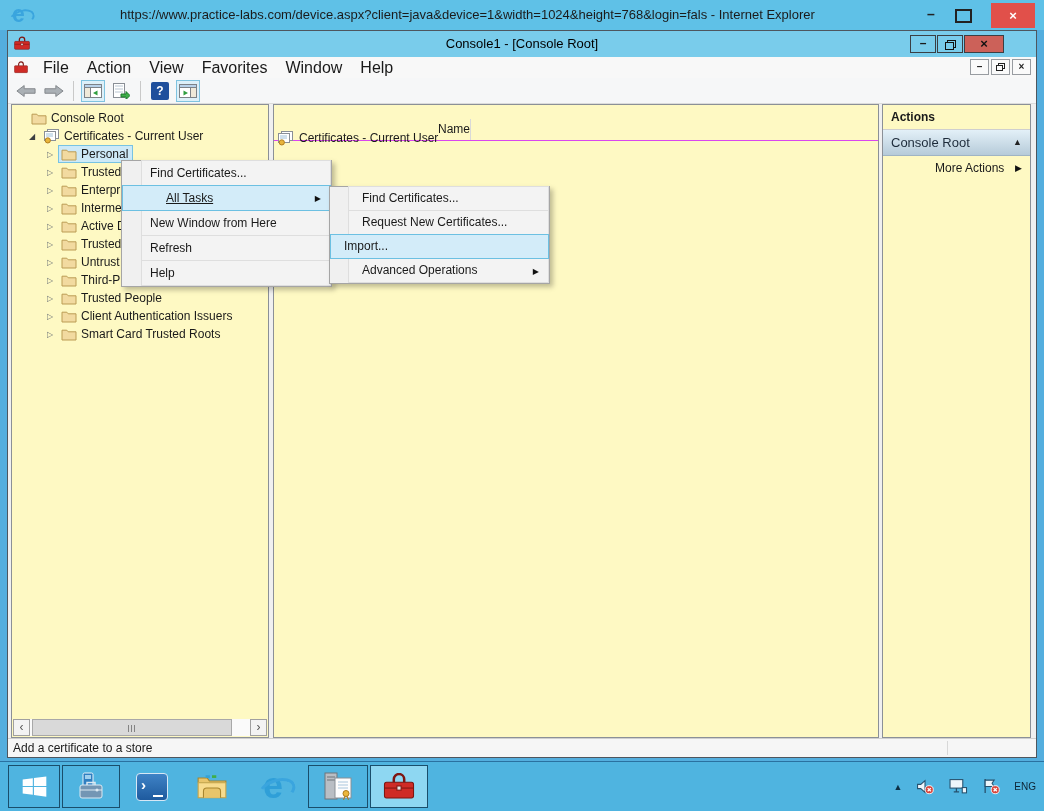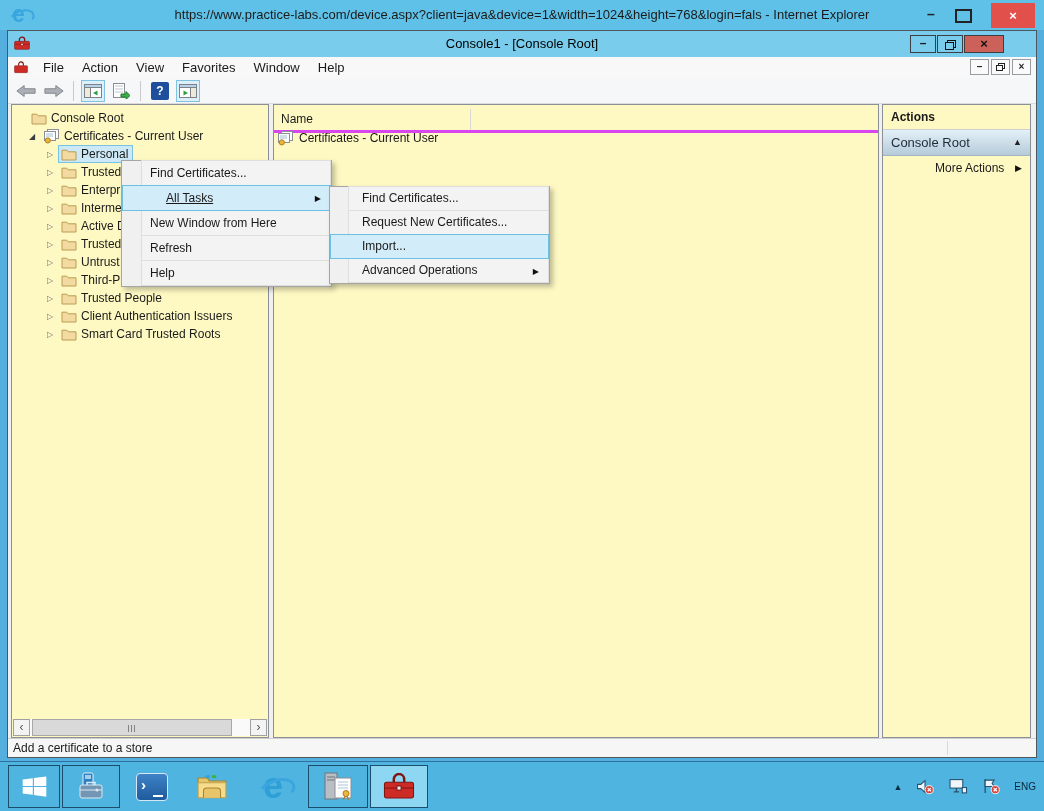--- a/index.html
+++ b/index.html
@@ -4,21 +4,21 @@
 <style>
   html,body{margin:0;padding:0;}
   #screen{position:relative;width:1044px;height:811px;background:#54aede;overflow:hidden;
           font-family:"Liberation Sans",sans-serif;color:#1a1a1a;-webkit-font-smoothing:antialiased;}
   
   .ie-titlebar{position:absolute;left:0;top:0;width:1044px;height:30px;background:#5fc1e7;}
   .ie-logo{position:absolute;left:9px;top:3px;width:24px;height:24px;}
   .ie-logo .e{position:absolute;left:3px;top:-2px;font-size:23px;font-weight:bold;color:#3aa5de;}
   .ie-logo .orbit{position:absolute;left:0;top:7px;width:22px;height:12px;border:2px solid #3aa5de;
                   border-radius:50%;border-bottom-color:transparent;border-left-color:transparent;transform:rotate(-18deg);}
-  .ie-title{position:absolute;left:120px;right:120px;top:0;height:30px;line-height:30px;text-align:center;
+  .ie-title{position:absolute;left:120px;right:120px;top:0;height:30px;line-height:30px;text-align:left;
             font-size:13px;color:#1b1b1b;white-space:nowrap;overflow:hidden;}
   .ie-min{position:absolute;right:104px;top:6px;width:18px;height:18px;text-align:center;line-height:16px;
           font-size:14px;font-weight:bold;color:#222;cursor:default;}
   .ie-max{position:absolute;right:72px;top:9px;width:13px;height:10px;border:2px solid #222;}
   .ie-close{position:absolute;right:9px;top:3px;width:44px;height:25px;background:#e1504a;
             color:#fff;text-align:center;line-height:25px;font-size:13px;font-weight:bold;}
   
   .mmc{position:absolute;left:7px;top:30px;width:1030px;height:728px;background:#f0f0f0;
        border:1px solid #4e565e;box-sizing:border-box;}
   .mmc-titlebar{position:absolute;left:0;top:0;right:0;height:41px;background:#79cceb;}
@@ -28,21 +28,21 @@
   .mmc-min{right:100px;width:26px;font-size:12px;font-weight:bold;line-height:14px;}
   .mmc-restore{right:73px;width:26px;}
   .rst{position:relative;display:inline-block;width:11px;height:10px;margin-top:3px;}
   .rst:before{content:"";position:absolute;right:0;top:0;width:7px;height:6px;border:1px solid #111;}
   .rst:after{content:"";position:absolute;left:0;bottom:0;width:7px;height:6px;border:1px solid #111;background:#79cceb;}
   .mmc-close{right:32px;width:40px;background:#cc6159;font-size:13px;font-weight:bold;line-height:15px;color:#111;}
   
   .menubar{position:absolute;left:0;top:26px;right:0;height:21px;background:#f8f8f8;border-bottom:1px solid #e0e0e0;}
   .menubar .tb-icon{position:absolute;left:6px;top:3px;}
   .menus{position:absolute;left:26px;top:0;height:21px;display:flex;}
-  .menus span{padding:0 9px;line-height:21px;font-size:13px;cursor:default;}
+  .menus span{padding:0 9px;line-height:21px;font-size:16px;cursor:default;}
   .child-ctrls{position:absolute;right:5px;top:2px;display:flex;gap:2px;}
   .cbtn{width:19px;height:16px;border:1px solid #989ca1;background:#fafafa;box-sizing:border-box;
         text-align:center;font-size:10px;line-height:13px;font-weight:bold;color:#222;}
   .rst2{position:relative;display:inline-block;width:9px;height:8px;margin-top:3px;}
   .rst2:before{content:"";position:absolute;right:0;top:0;width:5px;height:4px;border:1px solid #222;}
   .rst2:after{content:"";position:absolute;left:0;bottom:0;width:5px;height:4px;border:1px solid #222;background:#fafafa;}
   
   .toolbar{position:absolute;left:0;top:47px;right:0;height:26px;background:#f6f7f8;border-bottom:1px solid #dcdcdc;
            display:flex;align-items:center;padding-left:6px;box-sizing:border-box;gap:4px;}
   .tsep{width:1px;height:20px;background:#c9c9c9;margin:0 3px;}
@@ -62,21 +62,21 @@
   .tree-row .tw.exp{color:#3c3f41;}
   .lvl0{padding-left:16px;} .lvl1{padding-left:12px;} .lvl2{padding-left:30px;}
   .node{display:flex;align-items:center;gap:4px;padding:1px 4px 1px 2px;border:1px solid transparent;}
   .node.sel{background:#cde9f7;border:1px solid #77c3e3;}
   .tree-sb{position:absolute;left:1px;right:1px;bottom:1px;height:17px;background:#fafafa;}
   .sb-arrow{position:absolute;top:0;width:17px;height:17px;border:1px solid #a0a0a0;background:#f3f3f3;
             box-sizing:border-box;text-align:center;line-height:14px;font-size:12px;color:#555;}
   .sb-thumb{position:absolute;left:19px;top:0;width:200px;height:17px;background:#d9d9d9;border:1px solid #a8a8a8;
             box-sizing:border-box;text-align:center;line-height:15px;font-size:8px;color:#555;letter-spacing:1px;}
   
-  .list-header{position:absolute;left:0;top:4px;right:0;height:21px;border-bottom:3px solid #d946ef;}
+  .list-header{position:absolute;left:0;top:14px;right:0;height:21px;border-bottom:1px solid #d946ef;text-align:right;}
   .col-name{position:absolute;left:0;top:0;width:197px;height:21px;border-right:1px solid #d9d9d9;
             box-sizing:border-box;line-height:20px;font-size:12px;padding-left:7px;}
   .list-row{position:absolute;left:3px;top:24px;display:flex;align-items:center;gap:5px;font-size:12px;height:18px;}
   
   .act-header{height:24px;line-height:24px;font-weight:bold;font-size:12px;padding-left:8px;border-bottom:1px solid #cfcfcf;}
   .act-section{position:relative;height:25px;line-height:25px;font-size:13px;color:#1d2b3a;padding-left:8px;
                background:linear-gradient(#e3f0f8,#b6cbd9);border-bottom:1px solid #9fb4c4;}
   .act-section .arr{position:absolute;right:8px;top:0;font-size:9px;color:#222;}
   .act-more{position:relative;height:24px;line-height:24px;font-size:12px;padding-left:52px;}
   .act-more .arr{position:absolute;right:8px;top:0;font-size:9px;color:#111;}
@@ -85,21 +85,21 @@
              font-size:12px;line-height:18px;padding-left:5px;box-sizing:border-box;}
   .status-div{position:absolute;top:2px;bottom:2px;width:1px;background:#d8d8d8;}
   
   .cmenu{position:absolute;background:#f0f0f0;border:1px solid #a5a5a5;box-shadow:3px 3px 5px rgba(0,0,0,.25);z-index:50;}
   .mi{position:relative;height:26px;line-height:24px;font-size:12px;box-sizing:border-box;
       border:1px solid #dedede;background:#f3f3f3;margin-top:-1px;cursor:default;}
   .menu-main .mi{margin-left:19px;padding-left:8px;}
   .menu-sub .mi{margin-left:18px;padding-left:13px;}
   .mi.hl{margin-left:0 !important;background:#d3ecf9;border:1px solid #6cc0e2;z-index:2;}
   .menu-main .mi.hl{padding-left:43px;text-decoration:underline;}
-  .menu-sub .mi.hl{padding-left:31px;}
+  .menu-sub .mi.hl{padding-left:13px;}
   .mi .sub-arr{position:absolute;right:9px;top:0;font-size:8px;color:#111;line-height:25px;}
   .menu-main{left:121px;top:160px;width:209px;}
   .menu-sub{left:329px;top:186px;width:219px;}
   .menu-sub .mi{height:25px;line-height:23px;}
   
   .taskbar{position:absolute;left:0;top:761px;width:1044px;height:50px;background:#4fb4e0;border-top:1px solid #2a71a0;box-sizing:border-box;}
   .tk-btn{position:absolute;top:3px;height:43px;display:flex;align-items:center;justify-content:center;box-sizing:border-box;}
   .tk-open{border:1px solid #1a4e6b;}
   .tk-active{background:#8ed7f2;}
   .tray{position:absolute;right:8px;top:0;height:49px;display:flex;align-items:center;gap:13px;}

